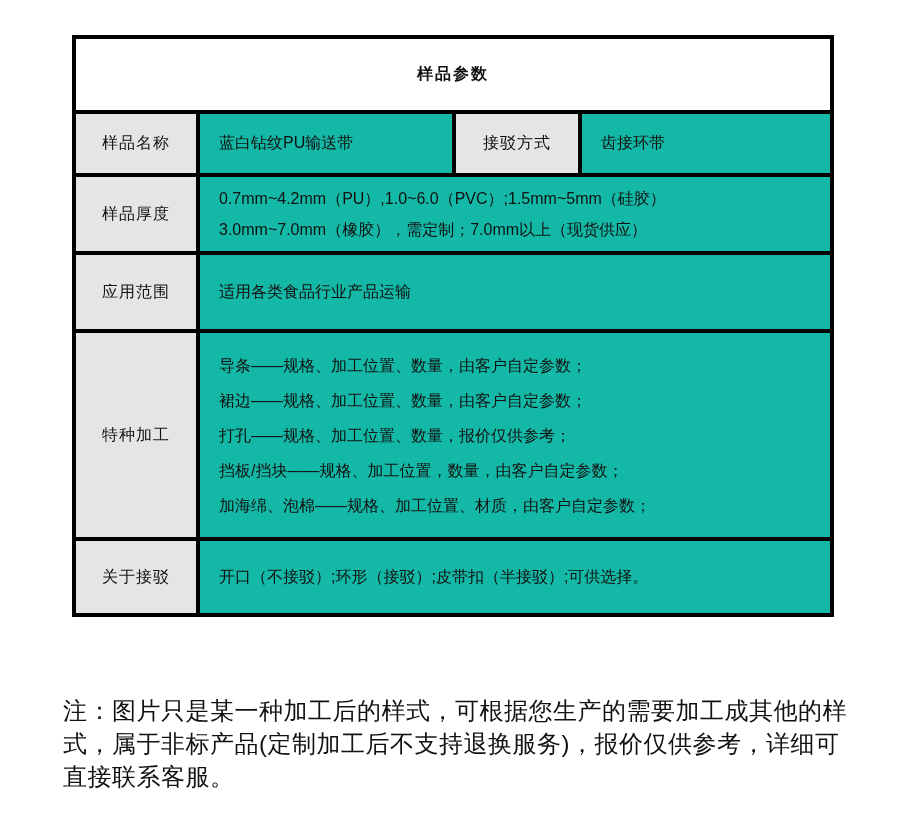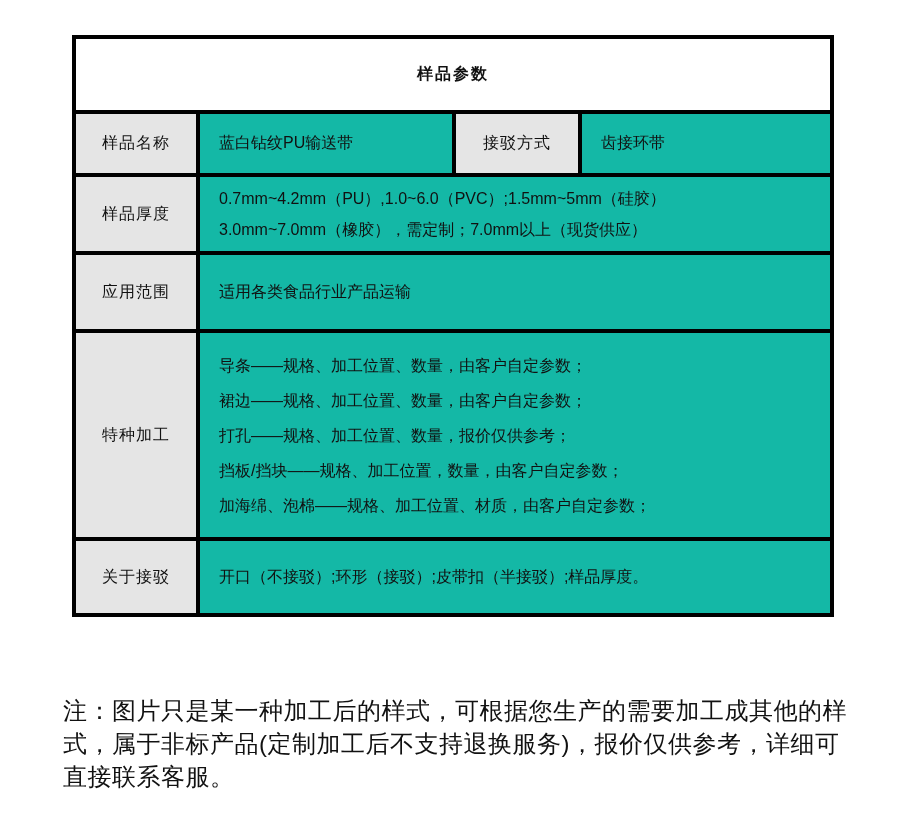--- a/index.html
+++ b/index.html
@@ -107,18 +107,18 @@
       <td colspan="3" class="value-cell special-lines">
         <div>导条——规格、加工位置、数量，由客户自定参数；</div>
         <div>裙边——规格、加工位置、数量，由客户自定参数；</div>
         <div>打孔——规格、加工位置、数量，报价仅供参考；</div>
         <div>挡板/挡块——规格、加工位置，数量，由客户自定参数；</div>
         <div>加海绵、泡棉——规格、加工位置、材质，由客户自定参数；</div>
       </td>
     </tr>
     <tr class="r-joint">
       <td class="label-cell">关于接驳</td>
-      <td colspan="3" class="value-cell">开口（不接驳）;环形（接驳）;皮带扣（半接驳）;样品厚度。</td>
+      <td colspan="3" class="value-cell">开口（不接驳）;环形（接驳）;皮带扣（半接驳）;可供选择。</td>
     </tr>
   </tbody>
 </table>
 
 <p class="note">注：图片只是某一种加工后的样式，可根据您生产的需要加工成其他的样式，属于非标产品(定制加工后不支持退换服务)，报价仅供参考，详细可直接联系客服。</p>
 
 </body></html>

